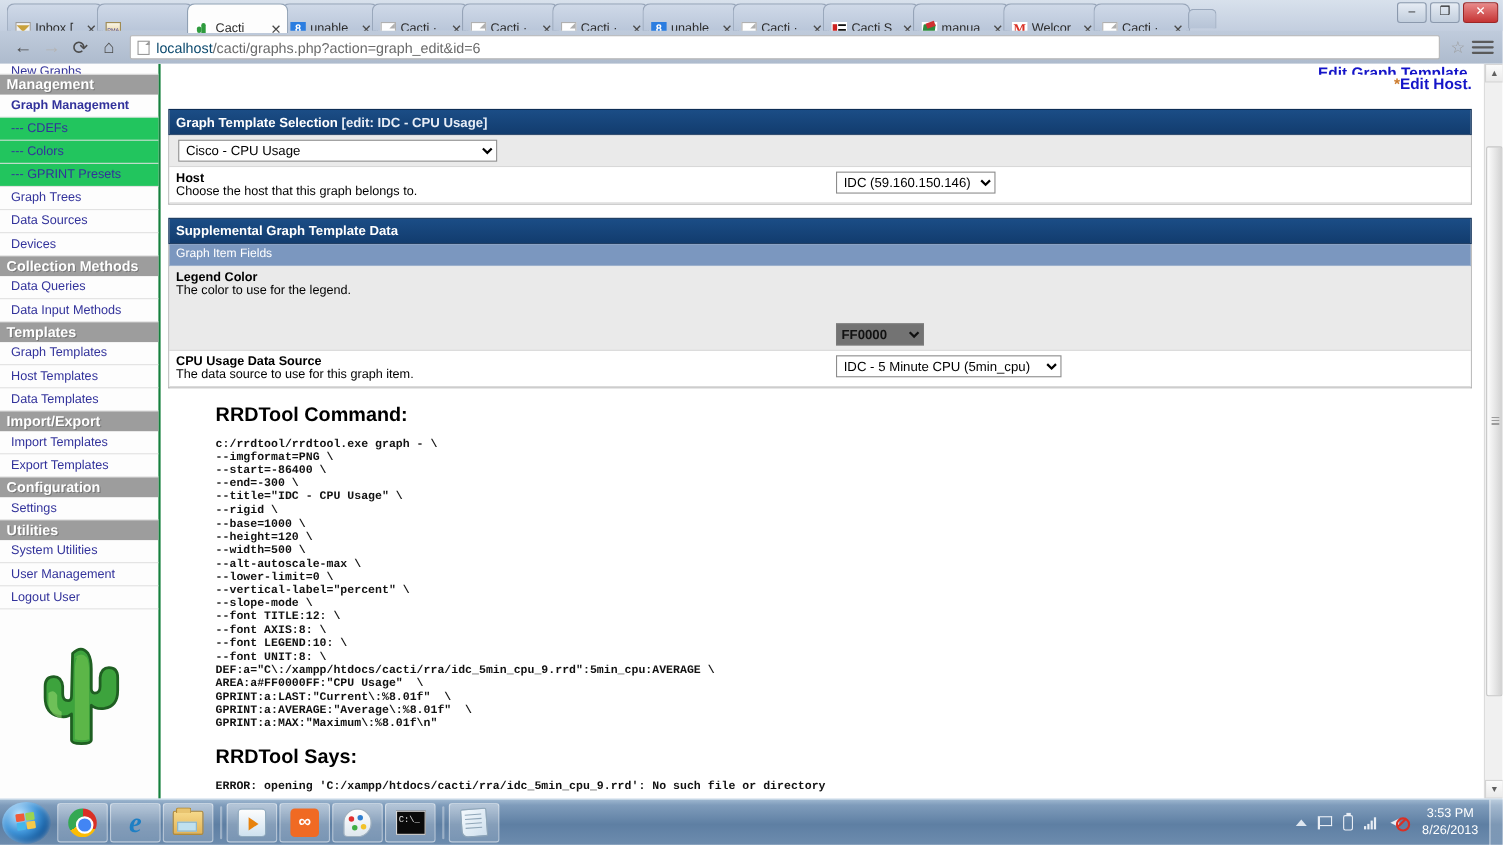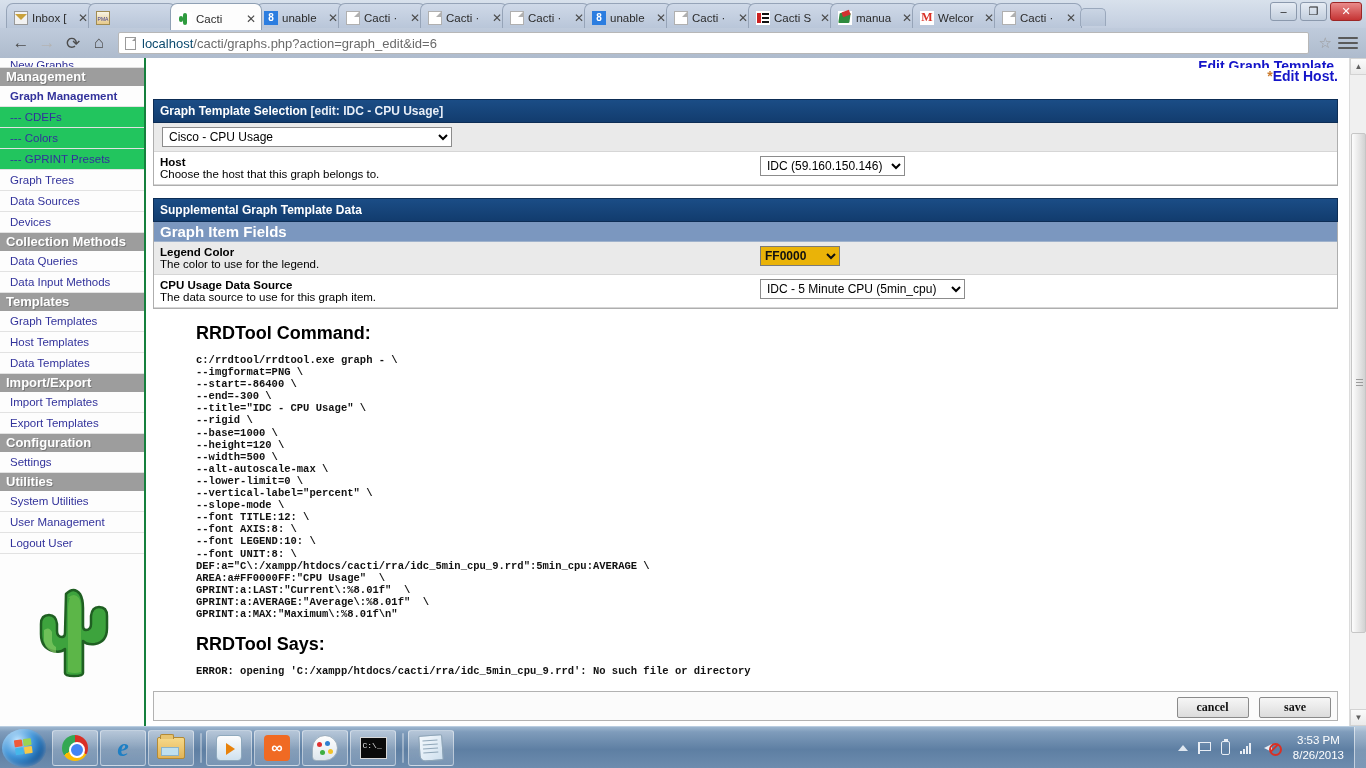--- a/index.html
+++ b/index.html
@@ -20,22 +20,22 @@
   .tabstrip {
     position: absolute; left: 0; top: 0; width: 1366px; height: 28px;
     background: linear-gradient(to bottom,#d8e1ec 0%, #c3cedf 100%);
   }
   .tab {
     position: absolute; top: 3px; height: 25px;
     background: linear-gradient(to bottom,#cfd9e8 0%, #b9c6d9 100%);
     border: 1px solid #96a4b8;
     border-bottom: none;
     border-radius: 7px 7px 0 0;
-    display: flex; align-items: center;
-    padding: 4px 4px 0 7px;
+    display: flex; align-items: flex-start;
+    padding: 16px 4px 0 7px;
     font-size: 11.5px; color: #2b2b2b;
     overflow: hidden;
     white-space: nowrap;
   }
   .tab.active {
     background: #fdfdfd;
     border-color: #8fa0b4;
     z-index: 5;
     height: 27px; top: 3px;
   }
@@ -176,22 +176,22 @@
 
   .panel { margin:0 10px 0 5px; border:1px solid #aeaeae; border-top:none; }
   .panel-title {
     background:linear-gradient(to bottom,#1b4d86 0%,#123c6e 100%);
     color:#ffffff; font-weight:bold; font-size:12px;
     padding:4px 6px; line-height:14px;
     border:1px solid #0d2d55;
   }
   .panel-title .sub { font-weight:bold; color:#e8eef7; }
   .panel-subhdr{
-    background:#7b97bf; color:#ffffff; font-weight:bold;
-    font-size:15px; padding:3px 6px; line-height:13px;
+    background:#7b97bf; color:#ffffff; font-weight:normal;
+    font-size:11px; padding:3px 6px; line-height:13px;
     border-bottom:1px solid #9fb2cc;
   }
   .row {
     display:flex; align-items:flex-start;
     padding:4px 6px;
     font-size:11.5px; color:#000;
     border-bottom:1px solid #d6d6d6;
   }
   .row.shade { background:#eaeaea; }
   .row.white { background:#ffffff; }
@@ -511,21 +511,21 @@
     <div>
       <div class="panel-title" style="margin:0 10px 0 5px;">Supplemental Graph Template Data</div>
       <div class="panel">
         <div class="panel-subhdr">Graph Item Fields</div>
         <div class="row shade">
           <div class="label">
             <b>Legend Color</b><br>
             <span class="desc">The color to use for the legend.</span>
           </div>
           <div class="field">
-            <select class="color-select" id="legend-color-select" style="background: #eab308;">
+            <select class="color-select" id="legend-color-select" style="background: #737373; margin-top: 48px;">
               <option>FF0000</option>
             </select>
           </div>
         </div>
         <div class="row white">
           <div class="label">
             <b>CPU Usage Data Source</b><br>
             <span class="desc">The data source to use for this graph item.</span>
           </div>
           <div class="field">

